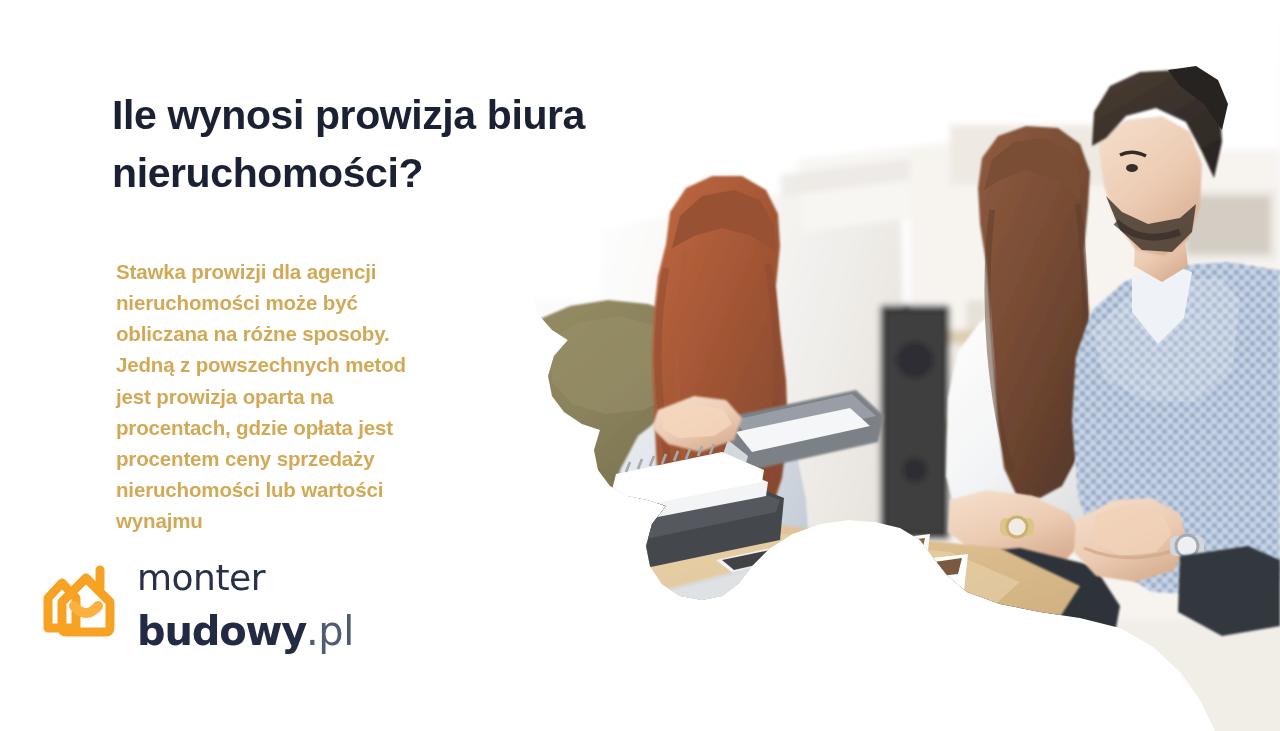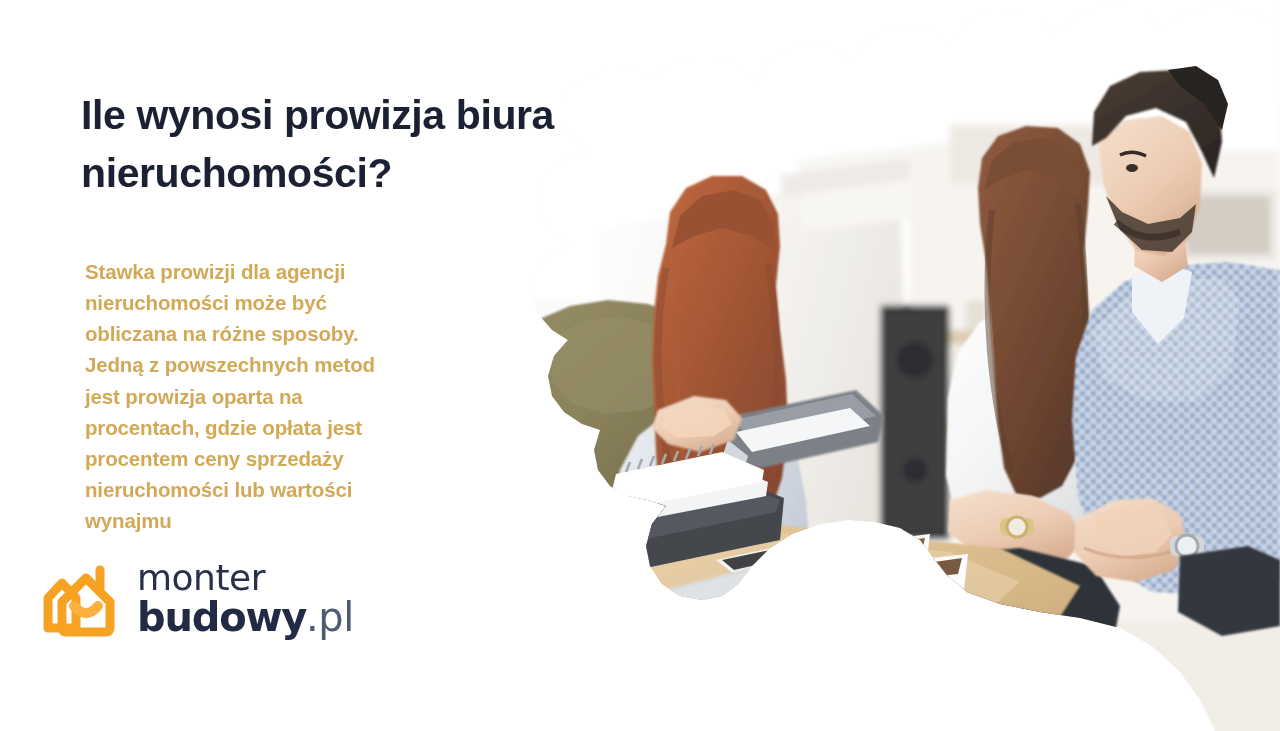--- a/index.html
+++ b/index.html
@@ -17,21 +17,21 @@
     position: relative;
     width: 1280px;
     height: 731px;
     background: #ffffff;
     overflow: hidden;
   }
 
   
   .text-col {
     position: absolute;
-    left: 81px;
+    left: 112px;
     top: 0;
     width: 470px;
     height: 731px;
     z-index: 5;
   }
 
   .headline {
     position: absolute;
     top: 86px;
     left: 0;
@@ -91,21 +91,21 @@
     letter-spacing: -0.5px;
     line-height: 0.98;
   }
   .logo-bottom {
     font-family: "DejaVu Sans", sans-serif;
     font-size: 40px;
     font-weight: bold;
     color: #232b44;
     letter-spacing: -1.2px;
     line-height: 1.02;
-    margin-top: 2px;
+    margin-top: 16px;
     white-space: nowrap;
   }
   .logo-tld {
     font-weight: 400;
     color: #505a73;
     letter-spacing: -0.5px;
   }
 
   
   .photo-wrap {

